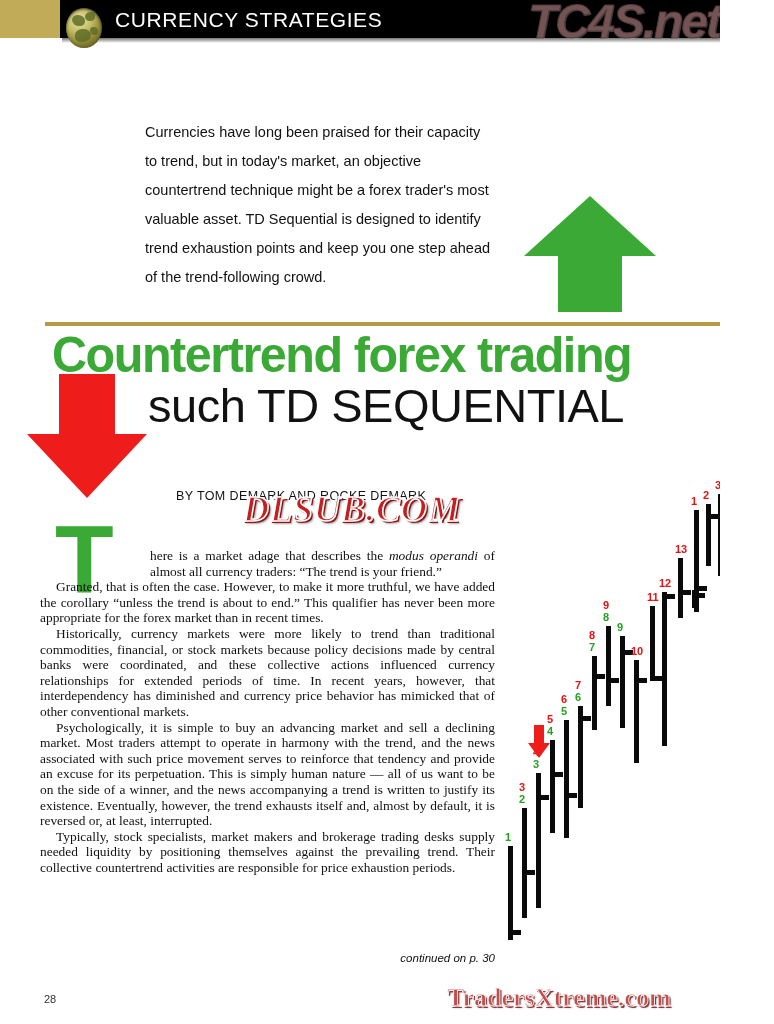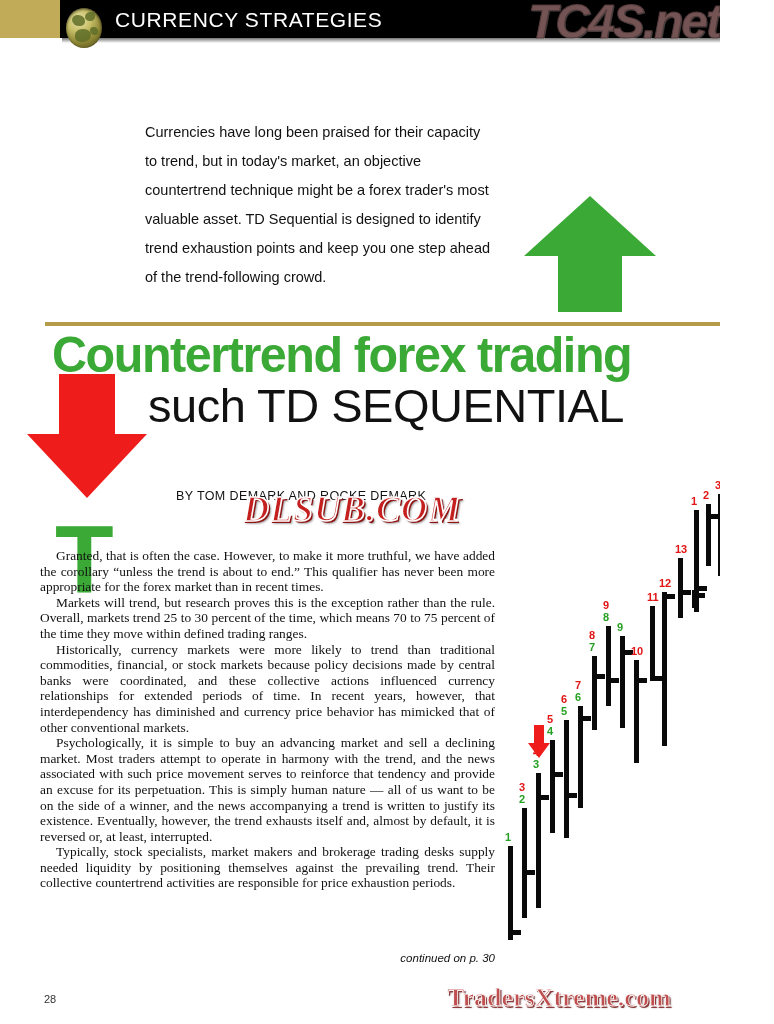--- a/index.html
+++ b/index.html
@@ -126,22 +126,22 @@
   </svg>
 
   <div class="title2">such TD SEQUENTIAL</div>
 
   <div class="byline">BY TOM DEMARK AND ROCKE DEMARK</div>
   <div class="wm-dlsub">DLSUB.COM</div>
 
   <div class="dropcap">T</div>
 
   <div class="body-col">
+    <p class="first"><span>here is a market adage that describes the </span><span class="italic">modus operandi</span><span> of almost all currency traders: “The trend is your friend.”</span></p>
     <p>Granted, that is often the case. However, to make it more truthful, we have added the corollary “unless the trend is about to end.” This qualifier has never been more appropriate for the forex market than in recent times.</p>
-    <p>Markets will trend, but research proves this is the exception rather than the rule. Overall, markets trend 25 to 30 percent of the time, which means 70 to 75 percent of the time they move within defined trading ranges.</p>
     <p>Historically, currency markets were more likely to trend than traditional commodities, financial, or stock markets because policy decisions made by central banks were coordinated, and these collective actions influenced currency relationships for extended periods of time. In recent years, however, that interdependency has diminished and currency price behavior has mimicked that of other conventional markets.</p>
     <p>Psychologically, it is simple to buy an advancing market and sell a declining market. Most traders attempt to operate in harmony with the trend, and the news associated with such price movement serves to reinforce that tendency and provide an excuse for its perpetuation. This is simply human nature — all of us want to be on the side of a winner, and the news accompanying a trend is written to justify its existence. Eventually, however, the trend exhausts itself and, almost by default, it is reversed or, at least, interrupted.</p>
     <p>Typically, stock specialists, market makers and brokerage trading desks supply needed liquidity by positioning themselves against the prevailing trend. Their collective countertrend activities are responsible for price exhaustion periods.</p>
   </div>
 
   <div class="contd">continued on p. 30</div>
 
   <div class="chart" id="chart">
       <div class="ohlc" style="left: 8px; top: 368px; height: 94px;"></div>
       <div class="tick" style="left: 13px; top: 452px;"></div>

